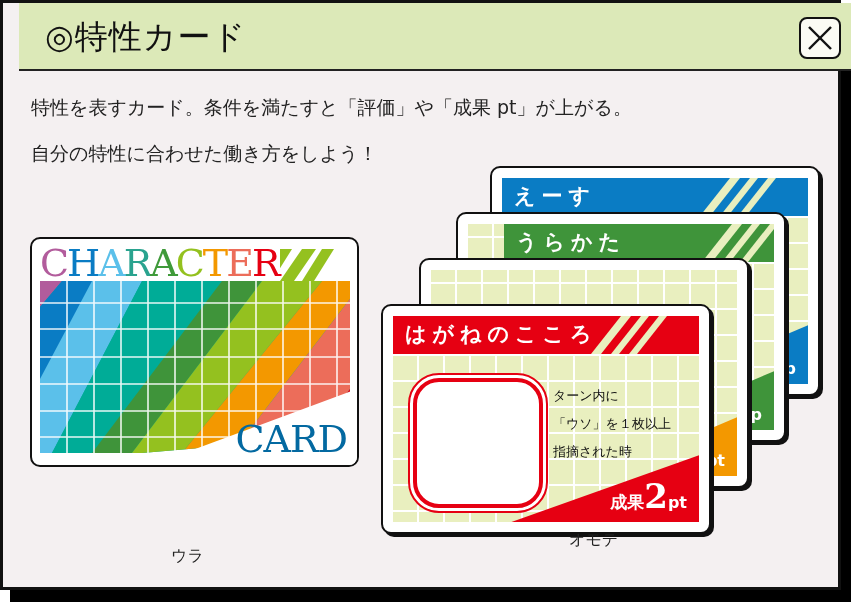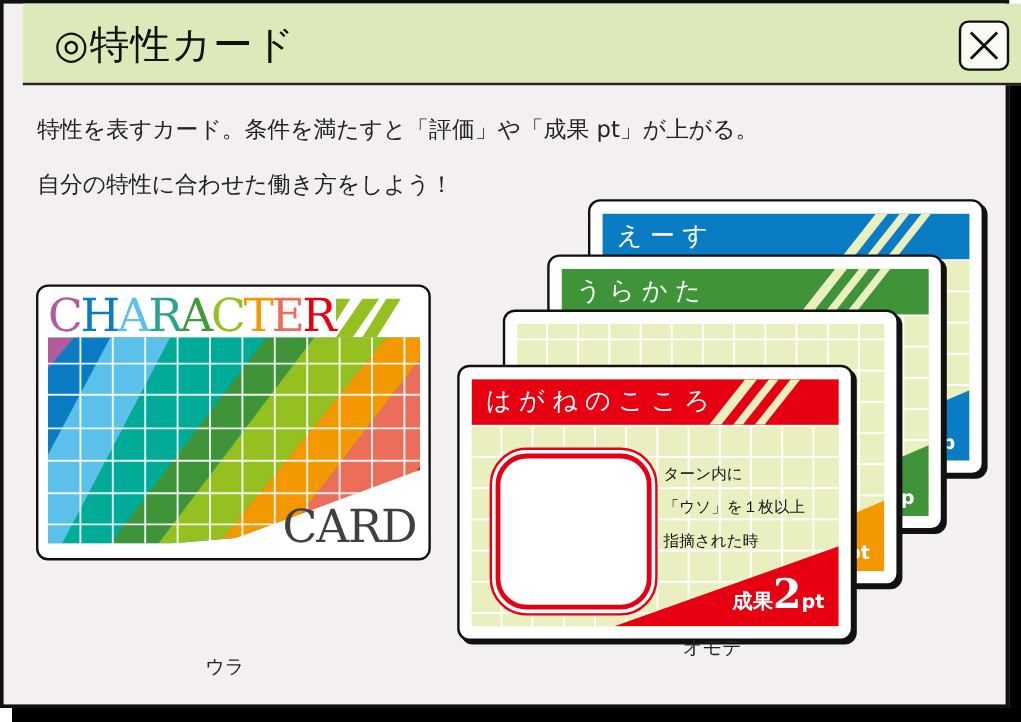--- a/index.html
+++ b/index.html
@@ -12,21 +12,21 @@
   .close svg{position:absolute;left:5px;top:5px;}
   .desc{position:absolute;left:28px;font-size:19px;color:#222;}
   .label{position:absolute;font-size:16px;color:#222;}
   .card-back{position:absolute;left:27px;top:234px;width:329px;height:230px;background:#fff;border:2px solid #111;border-radius:10px;box-sizing:border-box;overflow:hidden;}
   .fcard{position:absolute;width:330px;height:230px;background:#fff;border:2px solid #111;border-radius:10px;box-sizing:border-box;box-shadow:3px 3px 0 #111;overflow:hidden;}
   .fc-inner{position:absolute;left:10px;top:10px;right:10px;bottom:10px;background:#e9efbf;overflow:hidden;}
   .grid{position:absolute;left:0;top:0;width:100%;height:100%;
     background-image:linear-gradient(#ffffff 2px,transparent 2px),linear-gradient(90deg,#ffffff 2px,transparent 2px);
     background-size:26px 26px;background-position:-2px 12px;}
   .band{position:absolute;left:0;top:0;width:100%;height:38px;}
-  .band-title{position:absolute;left:12px;top:4px;color:#fff;font-size:21px;font-weight:normal;letter-spacing:6px;}
+  .band-title{position:absolute;left:12px;top:4px;color:#fff;font-size:21px;font-weight:bold;letter-spacing:6px;}
   .stripes{position:absolute;right:18px;top:0;width:90px;height:38px;}
   .corner{position:absolute;right:0;bottom:0;width:100%;height:100%;}
   .pt{position:absolute;right:12px;bottom:6px;color:#fff;font-weight:bold;white-space:nowrap;}
   .photo{position:absolute;left:14px;top:56px;width:142px;height:142px;}
   .cond{position:absolute;left:160px;top:66px;font-size:13px;line-height:28px;color:#111;}
 </style>
 </head>
 <body>
 
 <div class="shadow"></div>
@@ -87,21 +87,21 @@
       </g>
       <polygon points="120,226 325,150 325,226" fill="#fff"></polygon>
       <polygon points="220,42 240,42 260,10 240,10" fill="#94c11f"></polygon>
       <polygon points="248,42 262,42 284,10 270,10" fill="#94c11f"></polygon>
       <polygon points="270,42 282,42 302,10 290,10" fill="#94c11f"></polygon>
       <rect x="8" y="8" width="240" height="34" fill="#fff"></rect>
     </svg>
     <div style="position:absolute;left:8px;top:4px;font-family:'DejaVu Serif',serif;font-size:38px;letter-spacing:-2px;line-height:40px;">
       <span style="color:#b25c9c">C</span><span style="color:#0a7cc4">H</span><span style="color:#5bc0ea">A</span><span style="color:#2aa38f">R</span><span style="color:#3f9a3a">A</span><span style="color:#94c11f">C</span><span style="color:#f39800">T</span><span style="color:#ec6d5a">E</span><span style="color:#e60012">R</span>
     </div>
-    <div style="position:absolute;right:10px;bottom:4px;font-family:'DejaVu Serif',serif;font-size:38px;color:#404040;letter-spacing:-1px;">CARD</div>
+    <div style="position:absolute;right:10px;bottom:4px;font-family:'DejaVu Serif',serif;font-size:38px;color:#0369a1;letter-spacing:-1px;">CARD</div>
   </div>
   <div class="label" style="left:168px;top:543px;">ウラ</div>
 
   <div class="fcard" style="left:487px;top:163px;">
     <div class="fc-inner">
       <div class="grid"></div>
       <svg class="corner" viewBox="0 0 310 210" preserveAspectRatio="none">
           <polygon points="170,210 310,150 310,210" fill="#0a7cc4"></polygon>
         </svg>
       <div class="band" style="background:#0a7cc4;">
@@ -115,21 +115,21 @@
       <div class="pt" style="font-size:16px;">up</div>
     </div>
   </div>
 
   <div class="fcard" style="left:453px;top:209px;">
     <div class="fc-inner">
       <div class="grid"></div>
       <svg class="corner" viewBox="0 0 310 210" preserveAspectRatio="none">
           <polygon points="170,210 310,150 310,210" fill="#3f943a"></polygon>
         </svg>
-      <div class="band" style="background:#3f943a;">
+      <div class="band" style="background:#3f943a;margin-left:36px;">
         <div class="band-title">うらかた</div>
         <svg class="stripes" viewBox="0 0 90 38">
             <polygon points="0,38 10,38 40,0 30,0" fill="#e9efbf"></polygon>
             <polygon points="20,38 28,38 58,0 50,0" fill="#e9efbf"></polygon>
             <polygon points="38,38 46,38 76,0 68,0" fill="#e9efbf"></polygon>
           </svg>
       </div>
       <div class="pt" style="font-size:16px;">p</div>
     </div>
   </div>

